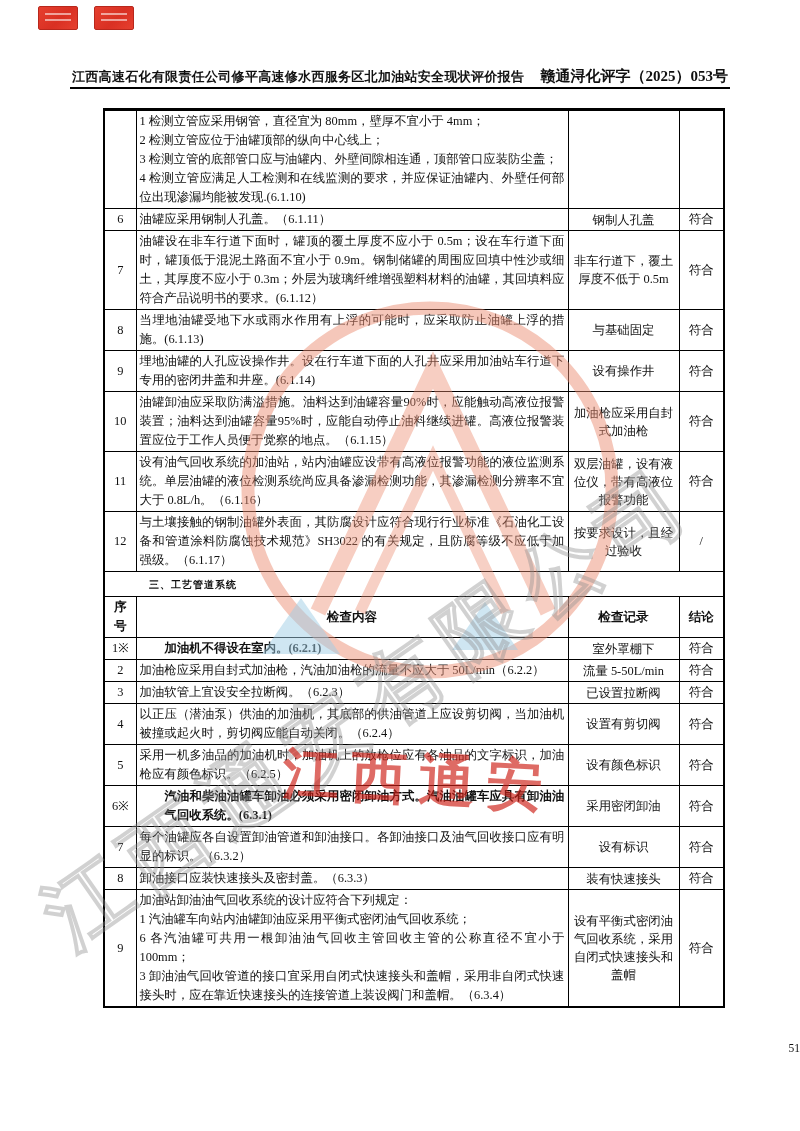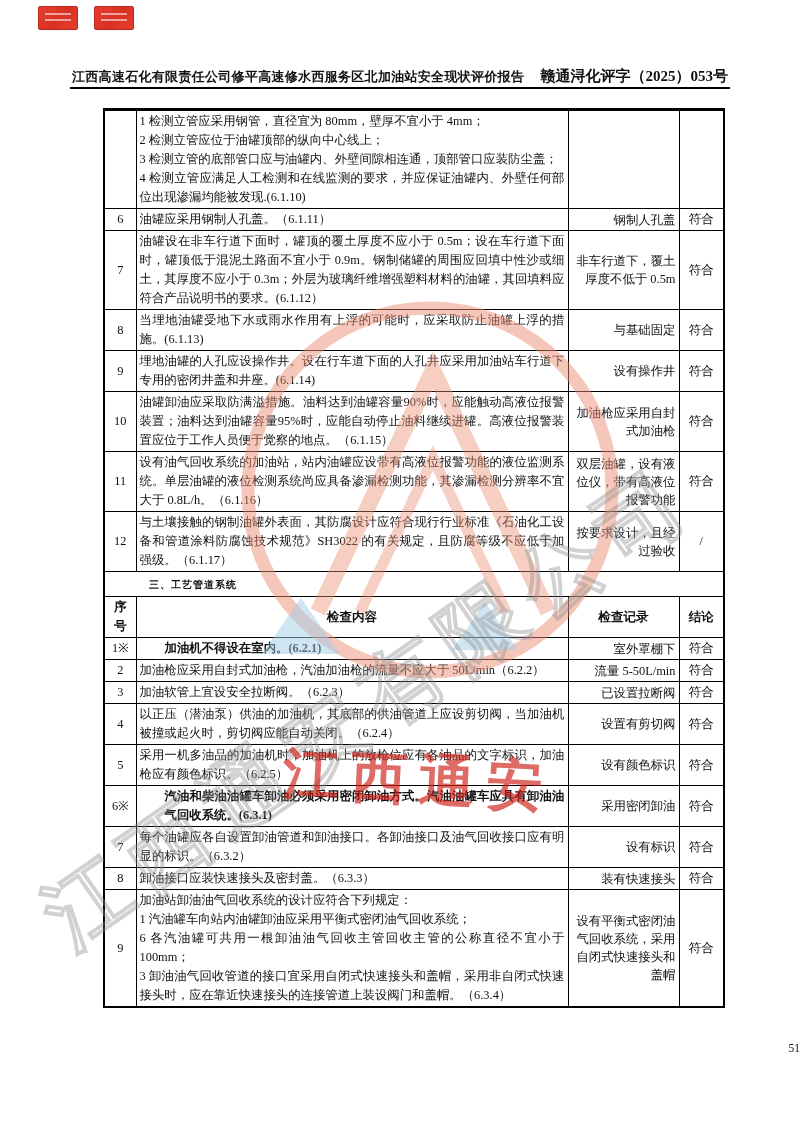--- a/index.html
+++ b/index.html
@@ -40,21 +40,21 @@
     vertical-align:middle;
     font-weight:normal;
   }
   col.c-no{width:32px}
   col.c-content{width:432px}
   col.c-record{width:111px}
   col.c-concl{width:45px}
   td.no,th{text-align:center;}
   td.content{text-align:justify;}
   td.content div{text-align:justify;}
-  td.record{text-align:right;line-height:18px;padding:1px 2px;}
+  td.record{text-align:center;line-height:18px;padding:1px 2px;}
   td.concl{text-align:center;}
   tr.sec-title td{
     text-align:left;font-weight:bold;font-size:10px;
     height:22px;letter-spacing:1px;padding-left:44px;
   }
   tr.col-hdr th{font-weight:bold;height:20px;font-size:12.6px;}
   td.bold div{font-weight:bold;margin-left:25px;}
 
   
   .page-num{position:absolute;left:0;right:0;top:1042px;text-align:right;font-size:11.5px;}

